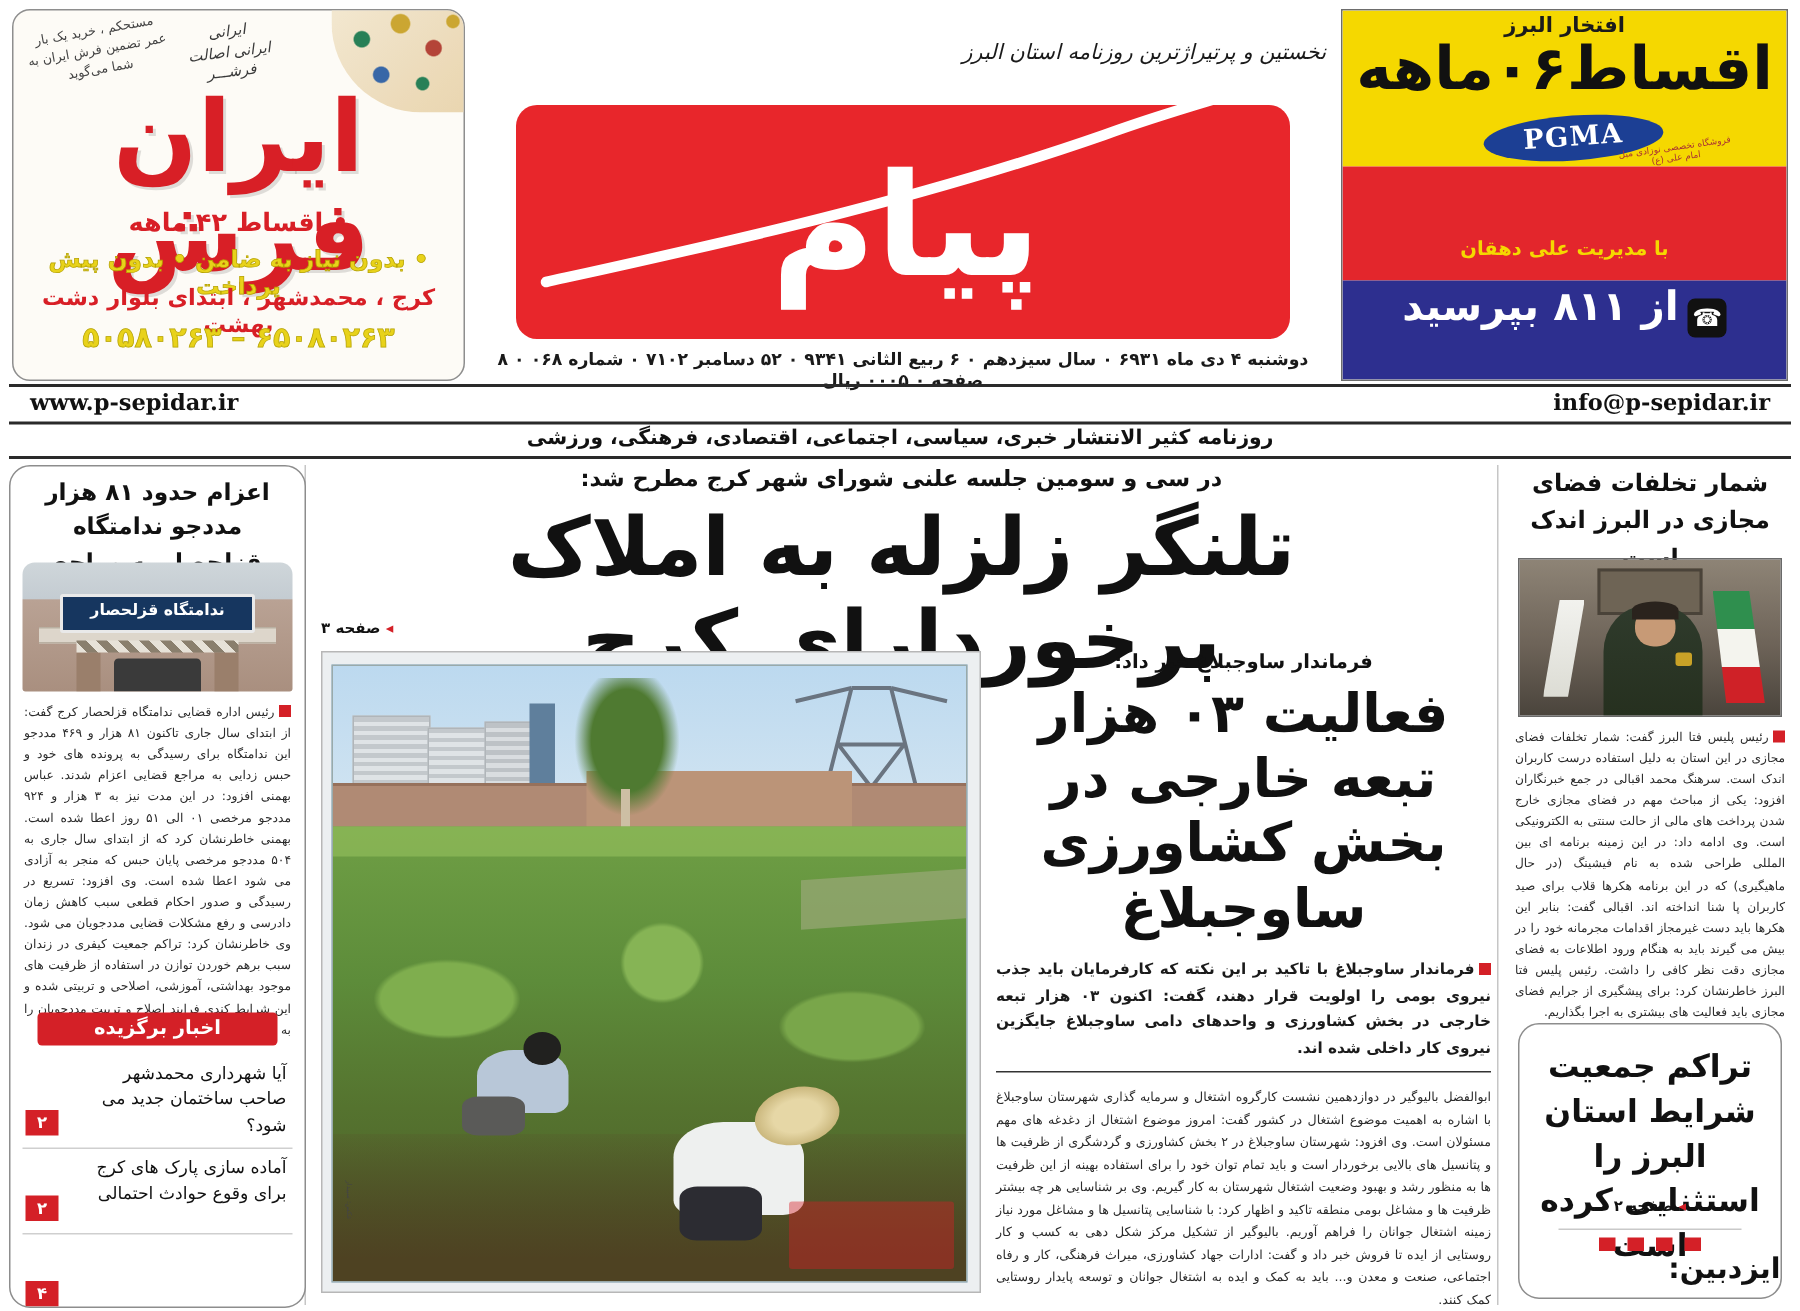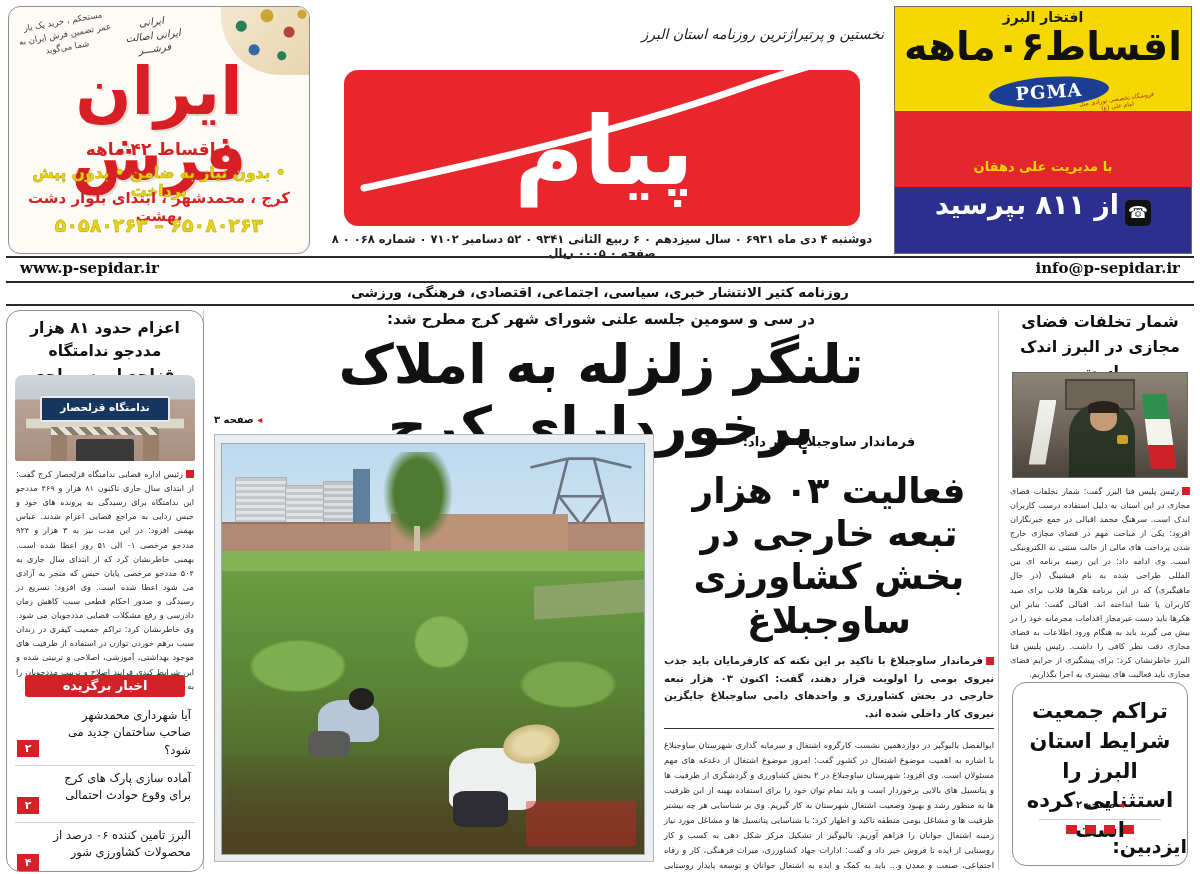--- a/index.html
+++ b/index.html
@@ -240,21 +240,21 @@
   .photo .w2 .pants{position:absolute;left:10%;top:64%;width:46%;height:34%;background:#2c2c32;border-radius:22%;}
   .photo .stamp{
     position:absolute;right:2%;bottom:2%;width:26%;height:11%;
     background:rgba(214,32,39,.42);border-radius:2px;
   }
   .photo .credit{position:absolute;left:2px;bottom:10%;width:10px;font-size:4.5px;color:#444;
     writing-mode:vertical-rl;}
   .cc-right{position:absolute;right:0;top:124px;width:330px;}
   .cc-kick2{text-align:center;font-size:13px;font-weight:bold;color:#111;}
   .cc-head2{
-    margin-top:20px;text-align:center;font-size:36px;font-weight:bold;
+    margin-top:6px;text-align:center;font-size:36px;font-weight:bold;
     line-height:1.2;color:#111;letter-spacing:-.5px;
   }
   .cc-lead{
     margin-top:10px;font-size:10.2px;line-height:1.75;text-align:justify;color:#1b1b1b;
     font-weight:bold;border-bottom:1px solid #333;padding-bottom:5px;
   }
   .cc-body{
     margin-top:9px;font-size:8.4px;line-height:1.78;text-align:justify;color:#2b2b2b;
   }
 
@@ -375,21 +375,20 @@
       <div class="nitem">
         <div class="npg rtl">۲</div>
         <div class="ntxt rtl">آیا شهرداری محمدشهر صاحب ساختمان جدید می شود؟</div>
       </div>
       <div class="nitem">
         <div class="npg rtl">۲</div>
         <div class="ntxt rtl">آماده سازی پارک های کرج برای وقوع حوادث احتمالی</div>
       </div>
       <div class="nitem">
         <div class="npg rtl">۴</div>
-        <div class="ntxt rtl">البرز تامین کننده ۶۰ درصد از محصولات کشاورزی شور</div>
       </div>
 
     </div>
   </div>
 
   <div class="abs col-center">
     <div class="cc-kicker rtl">در سی و سومین جلسه علنی شورای شهر کرج مطرح شد:</div>
     <div class="cc-head rtl">تلنگر زلزله به املاک برخوردار‌ای کرج</div>
     <div class="cc-pageref rtl"><span class="ar">◂</span> <span>صفحه ۳</span></div>
 

